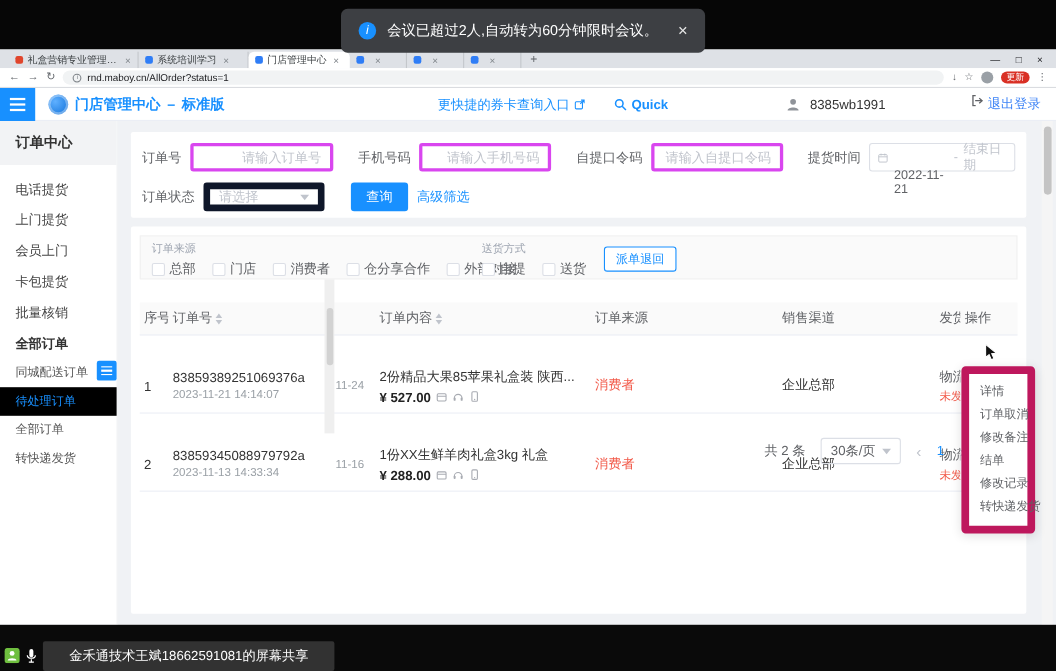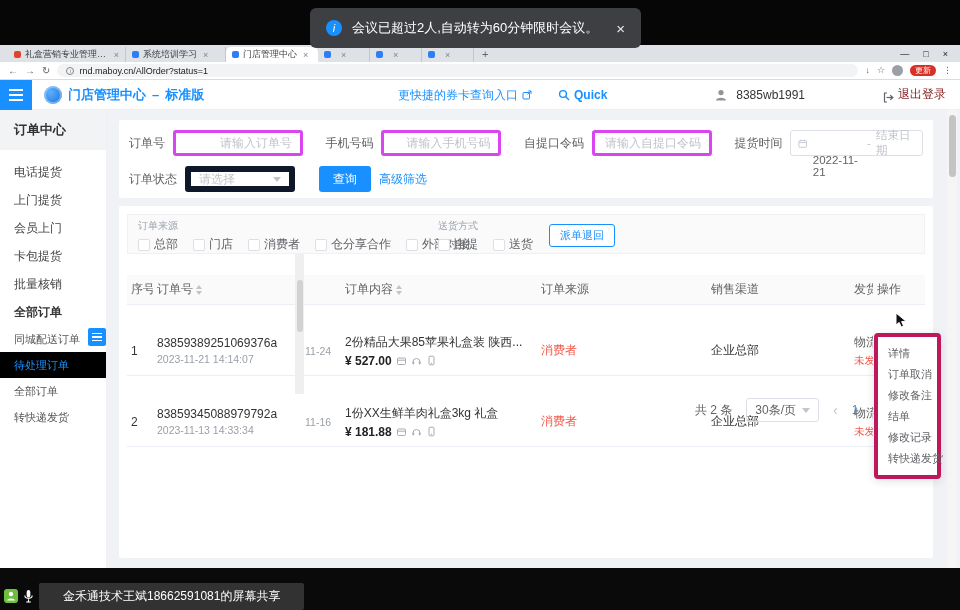--- a/index.html
+++ b/index.html
@@ -42,21 +42,21 @@
   .menu-btn { width:32px; height:30px; background:#1890ff; display:flex; flex-direction:column; justify-content:center; align-items:center; gap:3px; flex:0 0 32px; }
   .menu-btn i { width:14px; height:2px; background:#fff; }
   .brand { display:flex; align-items:center; gap:6px; margin-left:12px; }
   .logo { width:18px; height:18px; border-radius:50%; background:radial-gradient(circle at 35% 35%, #5fb0ff, #0e6fd8); box-shadow:inset 0 0 0 2px rgba(255,255,255,.35); }
   .brand-title { color:#1890ff; font-weight:bold; font-size:13px; }
   .header-center { position:absolute; left:398px; top:0; height:30px; display:flex; align-items:center; gap:26px; }
   .quick-entry { color:#1890ff; font-size:12px; display:flex; align-items:center; gap:4px; }
   .quick-search { color:#1890ff; font-size:12px; font-weight:bold; display:flex; align-items:center; gap:4px; }
   .header-right { margin-left:auto; display:flex; align-items:center; gap:8px; padding-right:14px; }
   .username { font-size:12px; color:#333; margin-right:26px; }
-  .logout { display:flex; align-items:flex-end; gap:4px; font-size:12px; color:#7f1d1d;padding-left:44px; }
+  .logout { display:flex; align-items:flex-start; gap:4px; font-size:12px; color:#3b82f6;padding-left:44px; }
 
   
   .content { position:absolute; top:65px; left:0; width:960px; height:458px; background:#f0f2f5; }
 
   .sidebar { position:absolute; left:0; top:0; width:107px; height:458px; background:#fff; border-right:1px solid #eef0f3; }
   .sb-section { height:40px; line-height:40px; padding-left:14px; font-size:13px; font-weight:bold; color:#333; background:#f2f3f5; }
   .sb-list { margin-top:8px; }
   .sb-item { height:28px; line-height:28px; padding-left:14px; font-size:12px; color:#444; white-space:nowrap; }
   .sb-group { height:28px; line-height:28px; padding-left:14px; font-size:12px; font-weight:bold; color:#333; }
   .sb-sub { height:26px; line-height:26px; padding-left:14px; font-size:11px; color:#555; white-space:nowrap; }
@@ -122,21 +122,21 @@
 
   .pager { position:absolute; right:56px; top:192px; display:flex; align-items:center; gap:14px; font-size:12px; color:#606266; }
   .psize { height:24px; border:1px solid #dcdfe6; border-radius:3px; display:flex; align-items:center; gap:6px; padding:0 8px; font-size:12px; color:#606266; }
   .pgbtn { color:#c0c4cc; font-size:14px; }
   .pgnum { color:#1890ff; font-size:12px; }
 
   .vscroll { position:absolute; left:947px; top:0; width:10px; height:458px; background:#f5f5f5; }
   .vscroll .vthumb { margin:5px 1.5px 0 1.5px; height:62px; background:#c4c4c4; border-radius:4px; }
 
   
-  .dropdown { position:absolute; left:874px; top:333px; width:67px; background:#fff; border:4px solid #be185d; border-radius:4px;
+  .dropdown { position:absolute; left:874px; top:333px; width:67px; background:#fff; border:7px solid #be185d; border-radius:4px;
               box-shadow:0 2px 10px rgba(0,0,0,.12); padding:6px 0; z-index:45; }
   .dd-item { height:21px; line-height:21px; padding:0 10px; font-size:11px; color:#606266; white-space:nowrap; }
 
   .cursor { position:absolute; left:895px; top:312px; z-index:60; }
 
   
   .sharebar { position:absolute; left:0; top:568px; width:960px; height:42px; background:#0a0a0a; display:flex; align-items:center; }
   .share-left { display:flex; align-items:center; gap:5px; padding-left:4px; margin-top:14px; }
   .share-text { background:#323232; color:#fff; font-size:12px; padding:5px 24px; border-radius:2px; white-space:nowrap; }
 </style>
@@ -423,21 +423,21 @@
           <div class="tr rowline">
             <div class="c">2</div>
             <div class="c two-line">
               <div class="l1">83859345088979792a</div>
               <div class="l2">2023-11-13 14:33:34</div>
             </div>
             <div class="c pickup-cell">11-16</div>
             <div class="c content-cell">
               <div class="l1">1份XX生鲜羊肉礼盒3kg 礼盒</div>
               <div class="priceline">
-                <span class="price">¥ 181.88</span>
+                <span class="price">¥ 288.00</span>
                 <svg class="mini-ic" width="11" height="11" viewBox="0 0 11 11">
                     <rect x="1.5" y="3" width="8" height="6.5" rx="1" fill="none" stroke="#a8abb2" stroke-width="1"></rect>
                     <line x1="1.5" y1="5.2" x2="9.5" y2="5.2" stroke="#a8abb2" stroke-width="1"></line>
                   </svg>
                 <svg class="mini-ic" width="11" height="11" viewBox="0 0 11 11">
                     <path d="M2 7 a3.5 3.5 0 0 1 7 0" fill="none" stroke="#a8abb2" stroke-width="1"></path>
                     <rect x="1.4" y="6.4" width="1.8" height="3" rx="0.8" fill="#a8abb2"></rect>
                     <rect x="7.8" y="6.4" width="1.8" height="3" rx="0.8" fill="#a8abb2"></rect>
                   </svg>
                 <svg class="mini-ic" width="11" height="11" viewBox="0 0 11 11">

